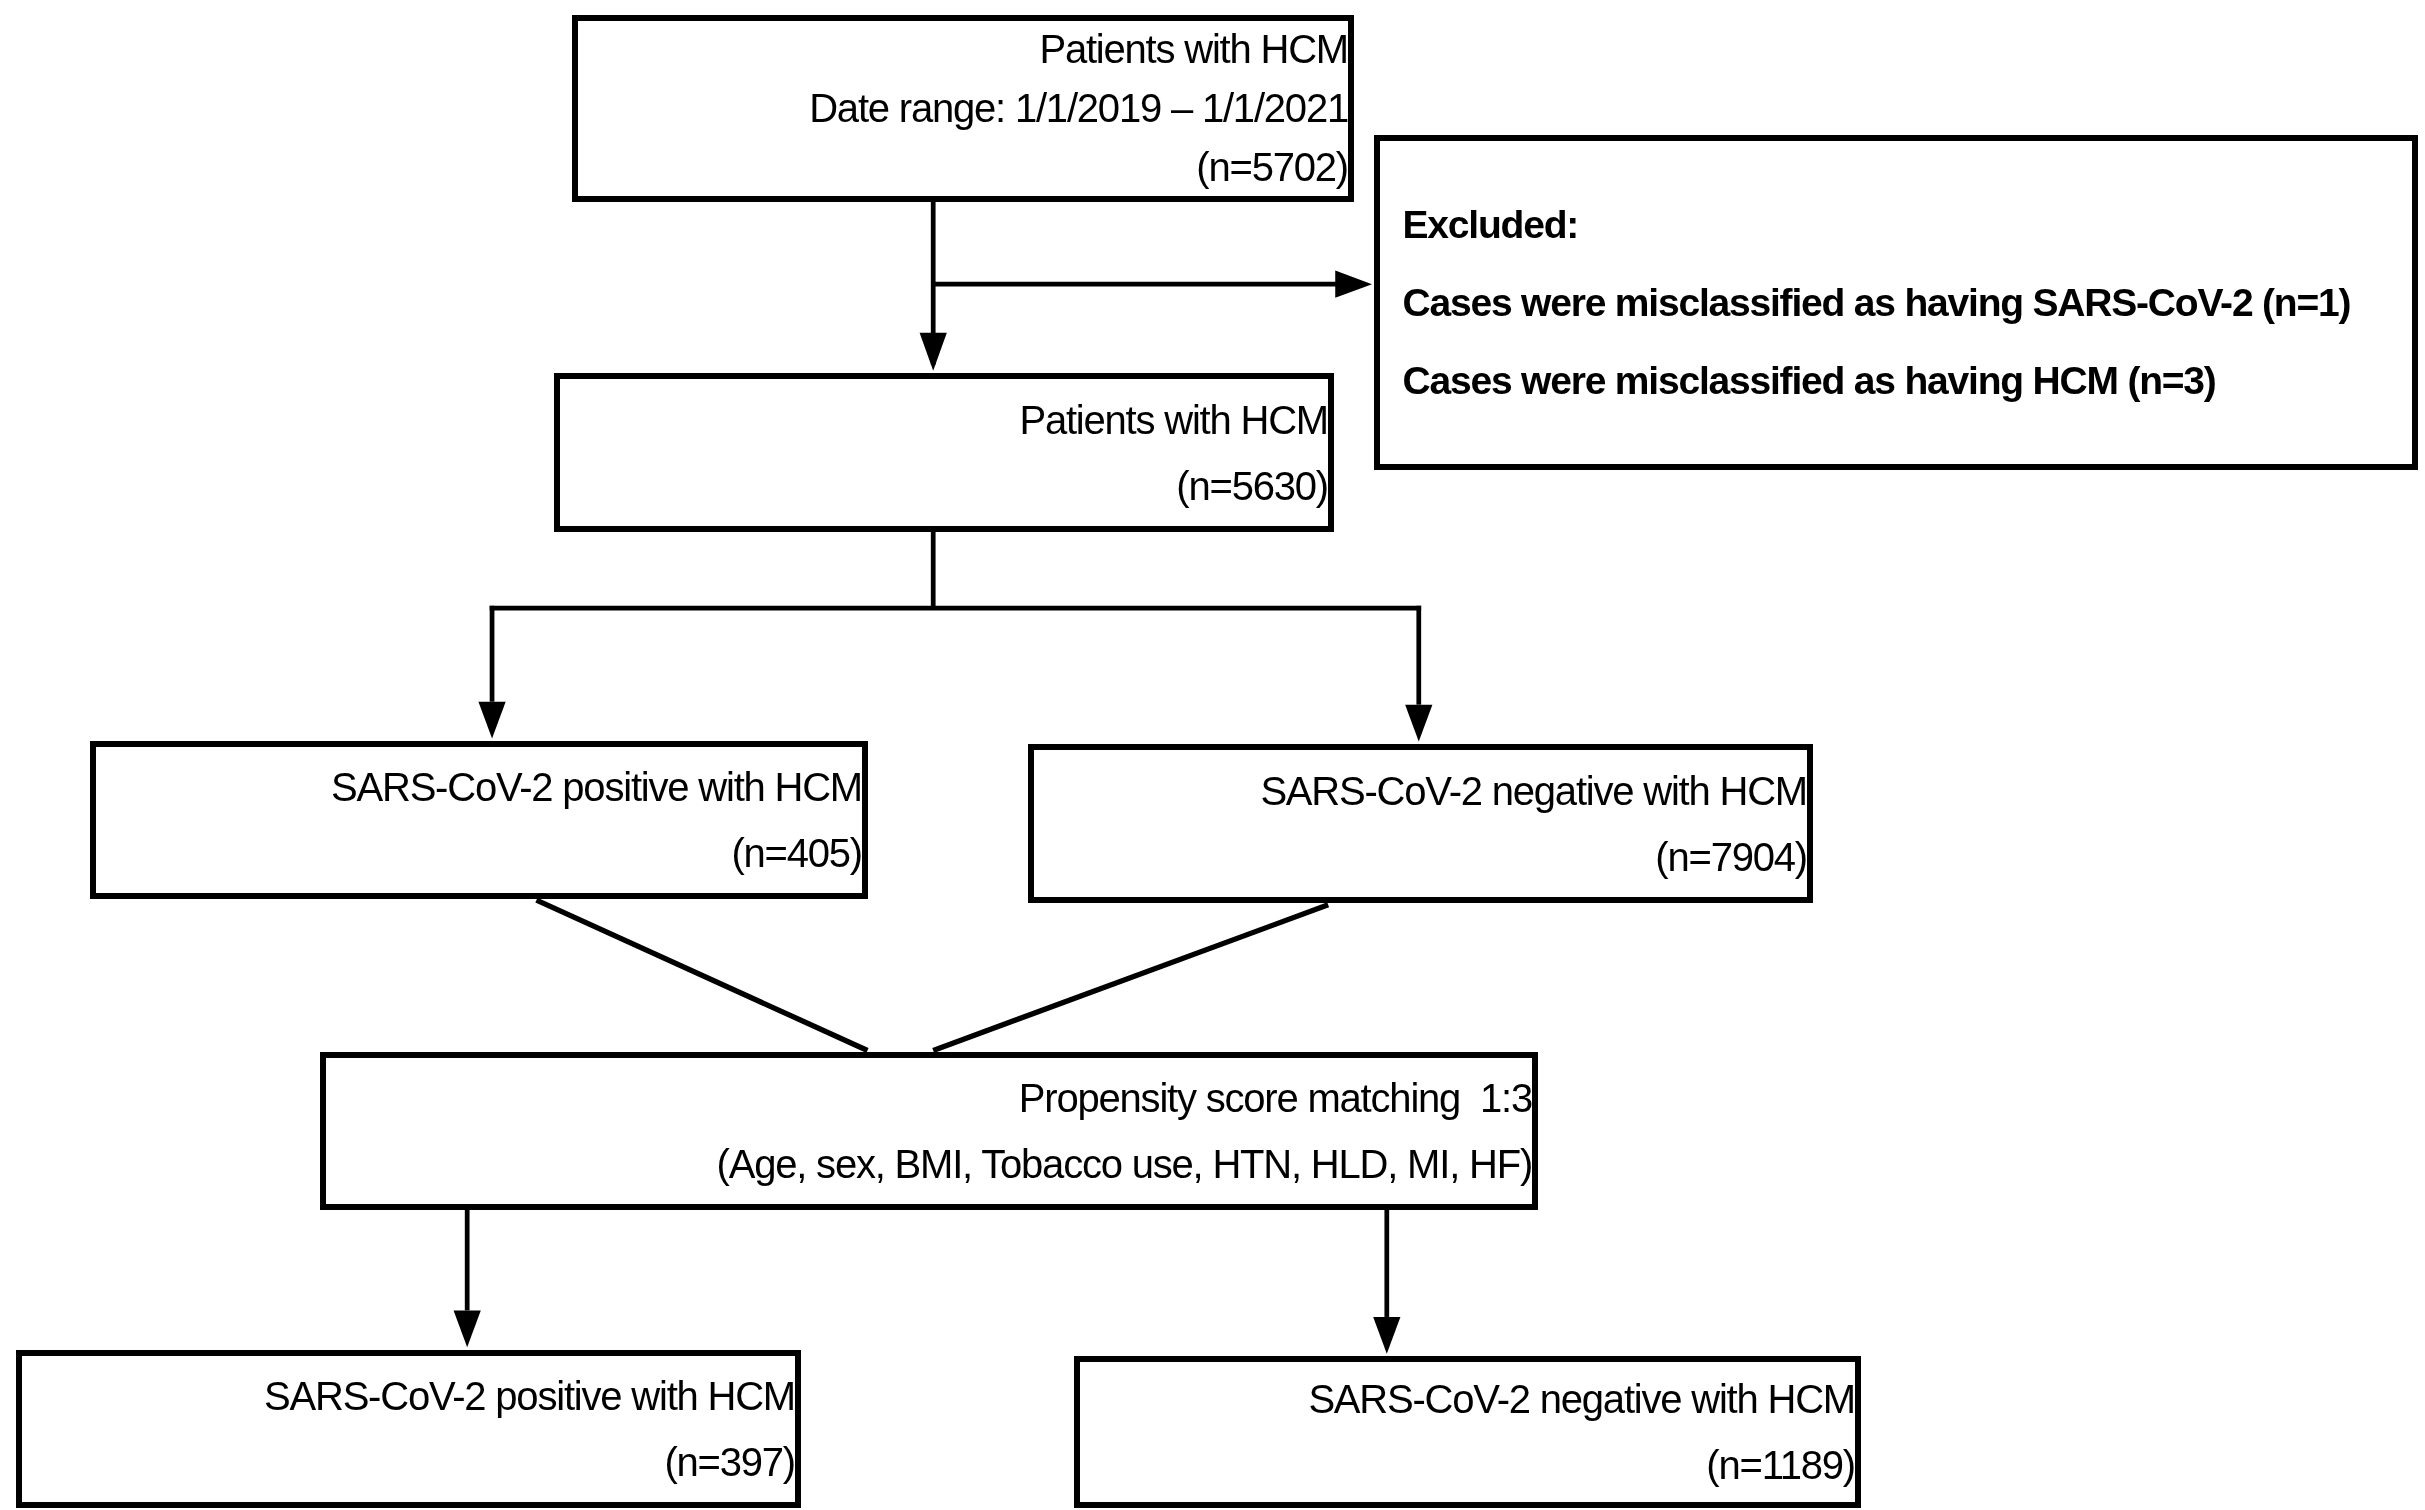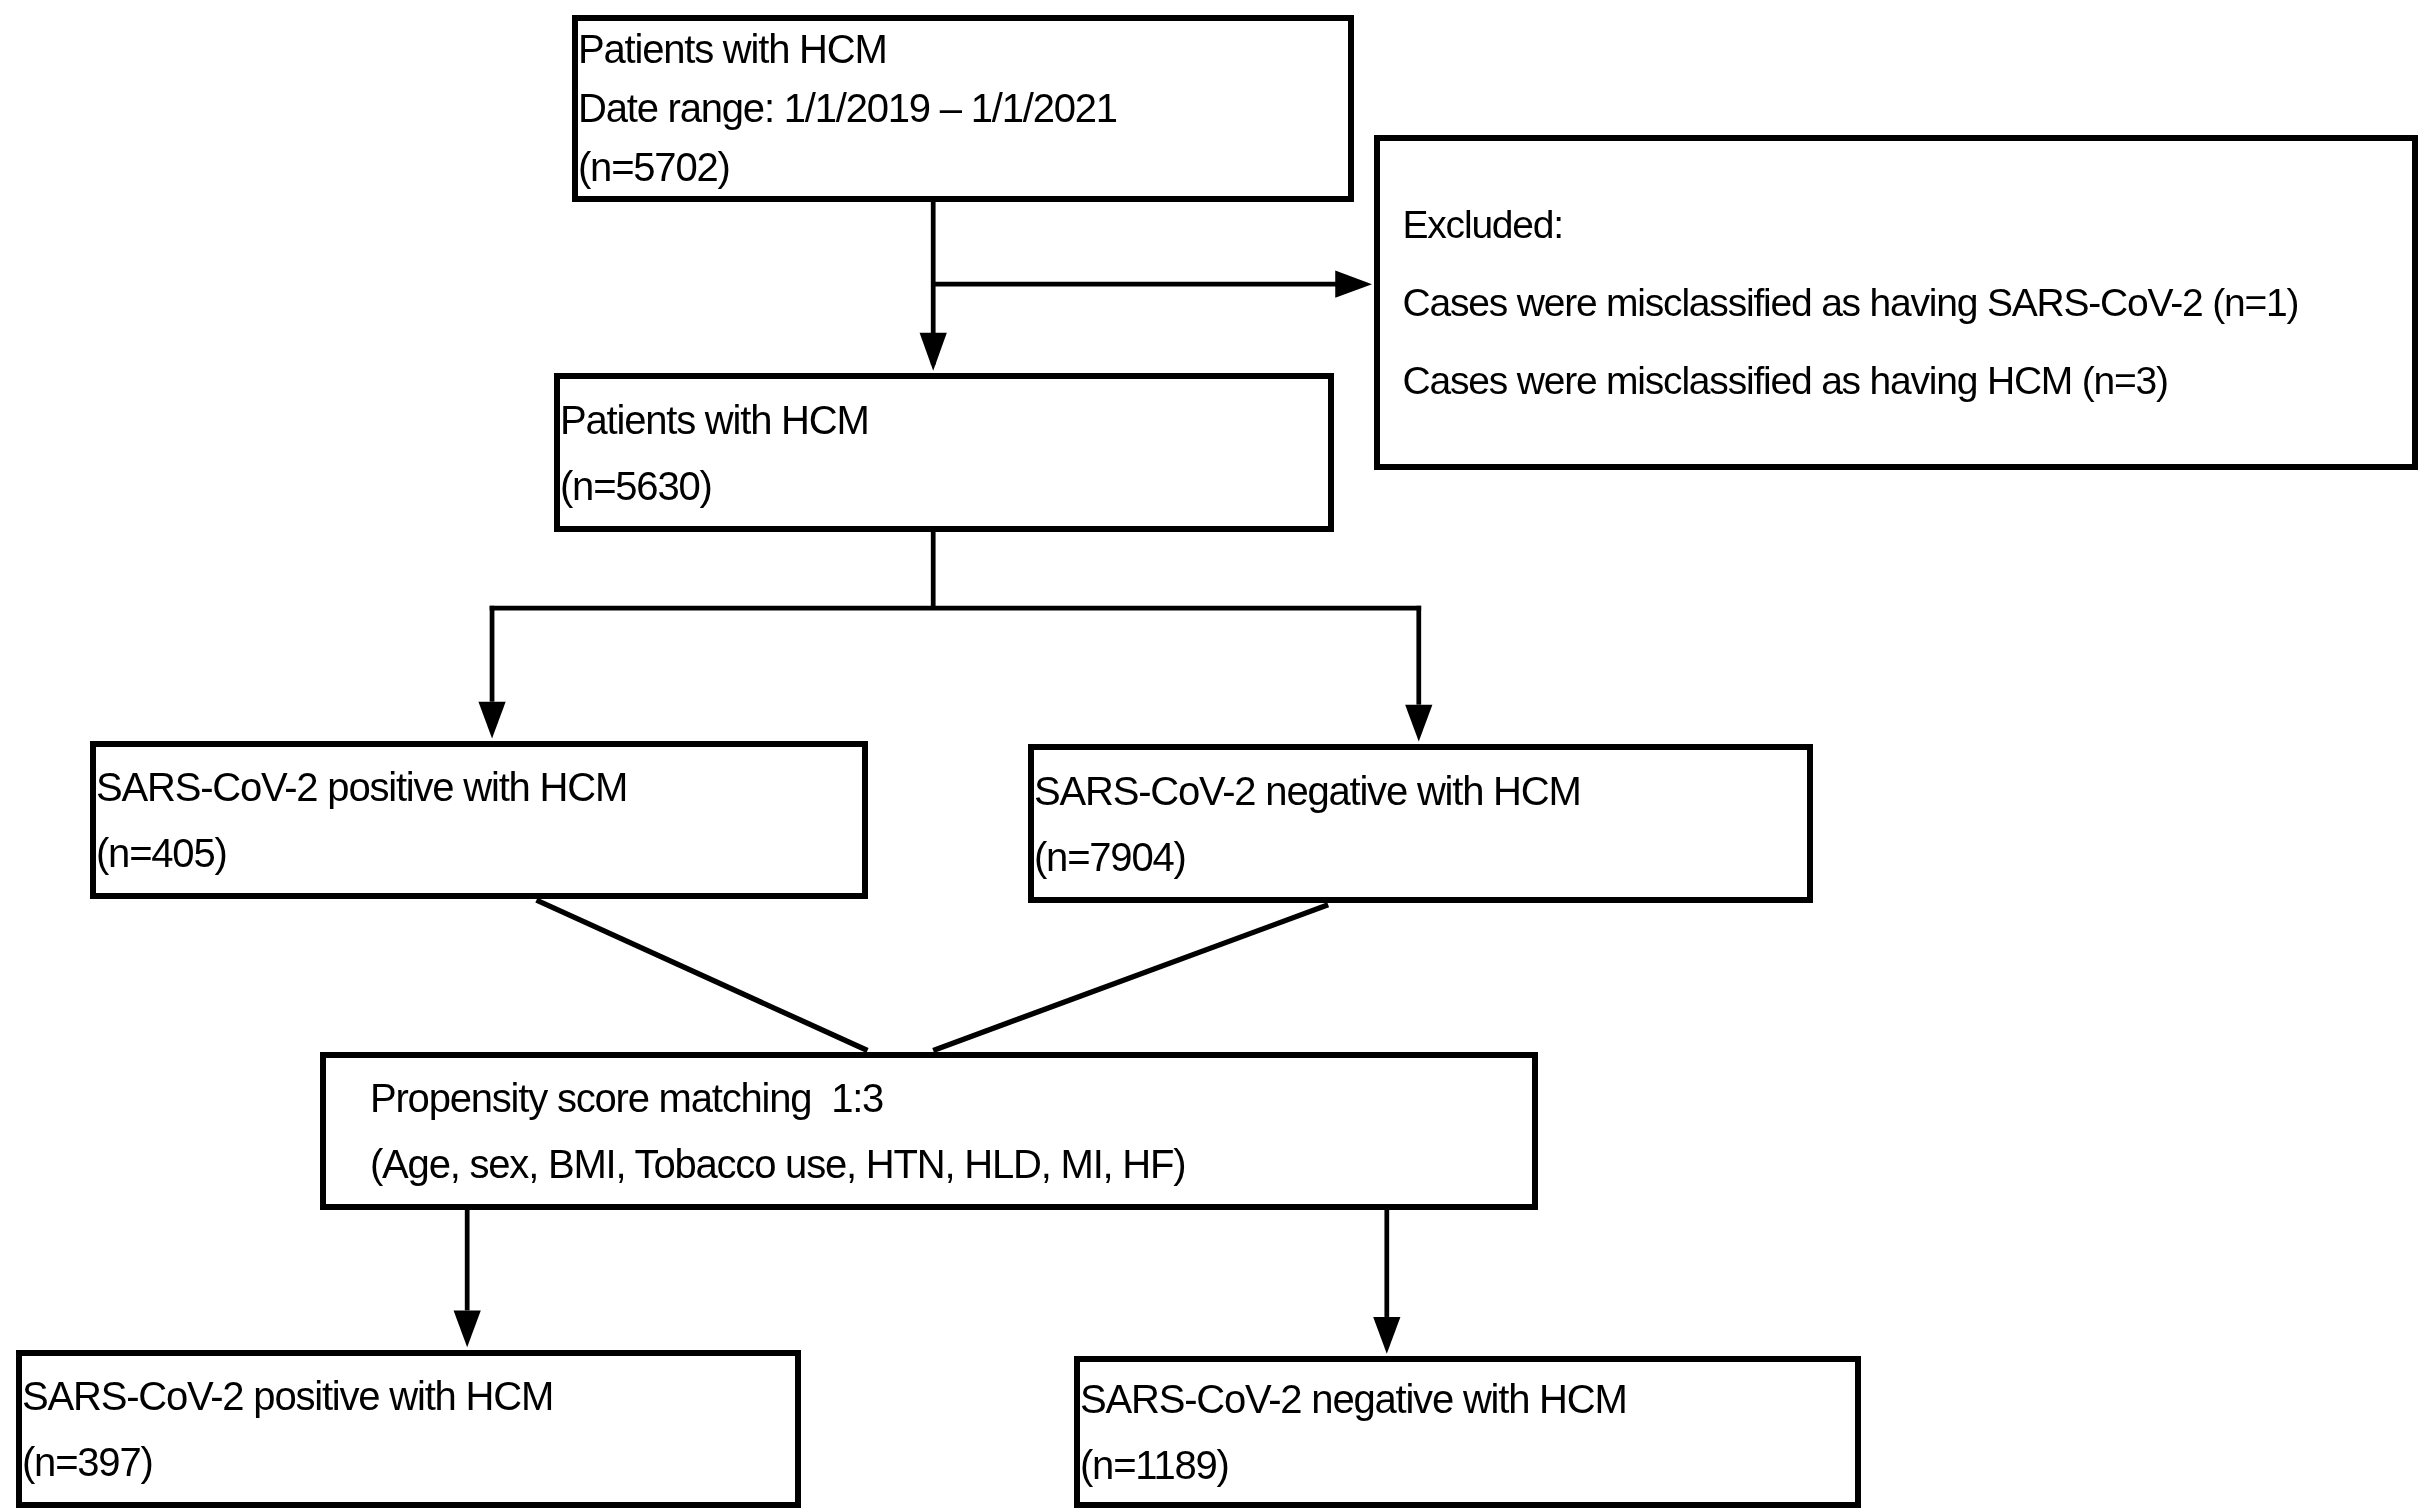--- a/index.html
+++ b/index.html
@@ -28,40 +28,41 @@
     height: 1510px;
   }
   .box {
     position: absolute;
     box-sizing: border-box;
     background: #ffffff;
     border: 6px solid #000000;
     display: flex;
     flex-direction: column;
     justify-content: center;
-    align-items: flex-start;
+    align-items: flex-end;
     text-align: center;
     font-size: 40px;
     letter-spacing: -1.2px;
     line-height: 66px;
     white-space: pre-wrap;
   }
   .box .line { white-space: pre-wrap; }
   .box-initial {
     left: 572px; top: 15px; width: 782px; height: 187px;
     line-height: 59px;
   }
   .box-excluded {
     left: 1374px; top: 135px; width: 1044px; height: 335px;
     align-items: flex-start;
     text-align: left;
     padding-left: 22.5px;
     padding-right: 16px;
     font-size: 39px;
     line-height: 78px;
+    font-weight: bold;
   }
   .box-eligible {
     left: 554px; top: 373px; width: 780px; height: 159px;
   }
   .box-positive {
     left: 90px; top: 741px; width: 778px; height: 158px;
   }
   .box-negative {
     left: 1028px; top: 744px; width: 785px; height: 159px;
   }

